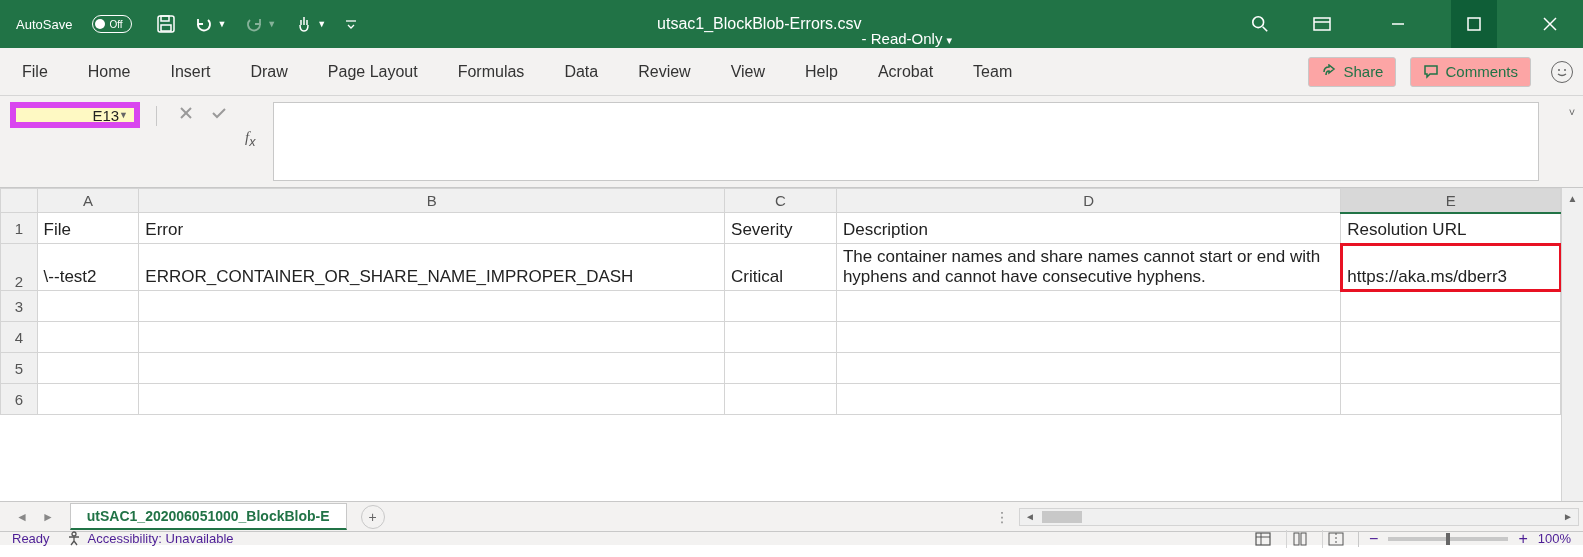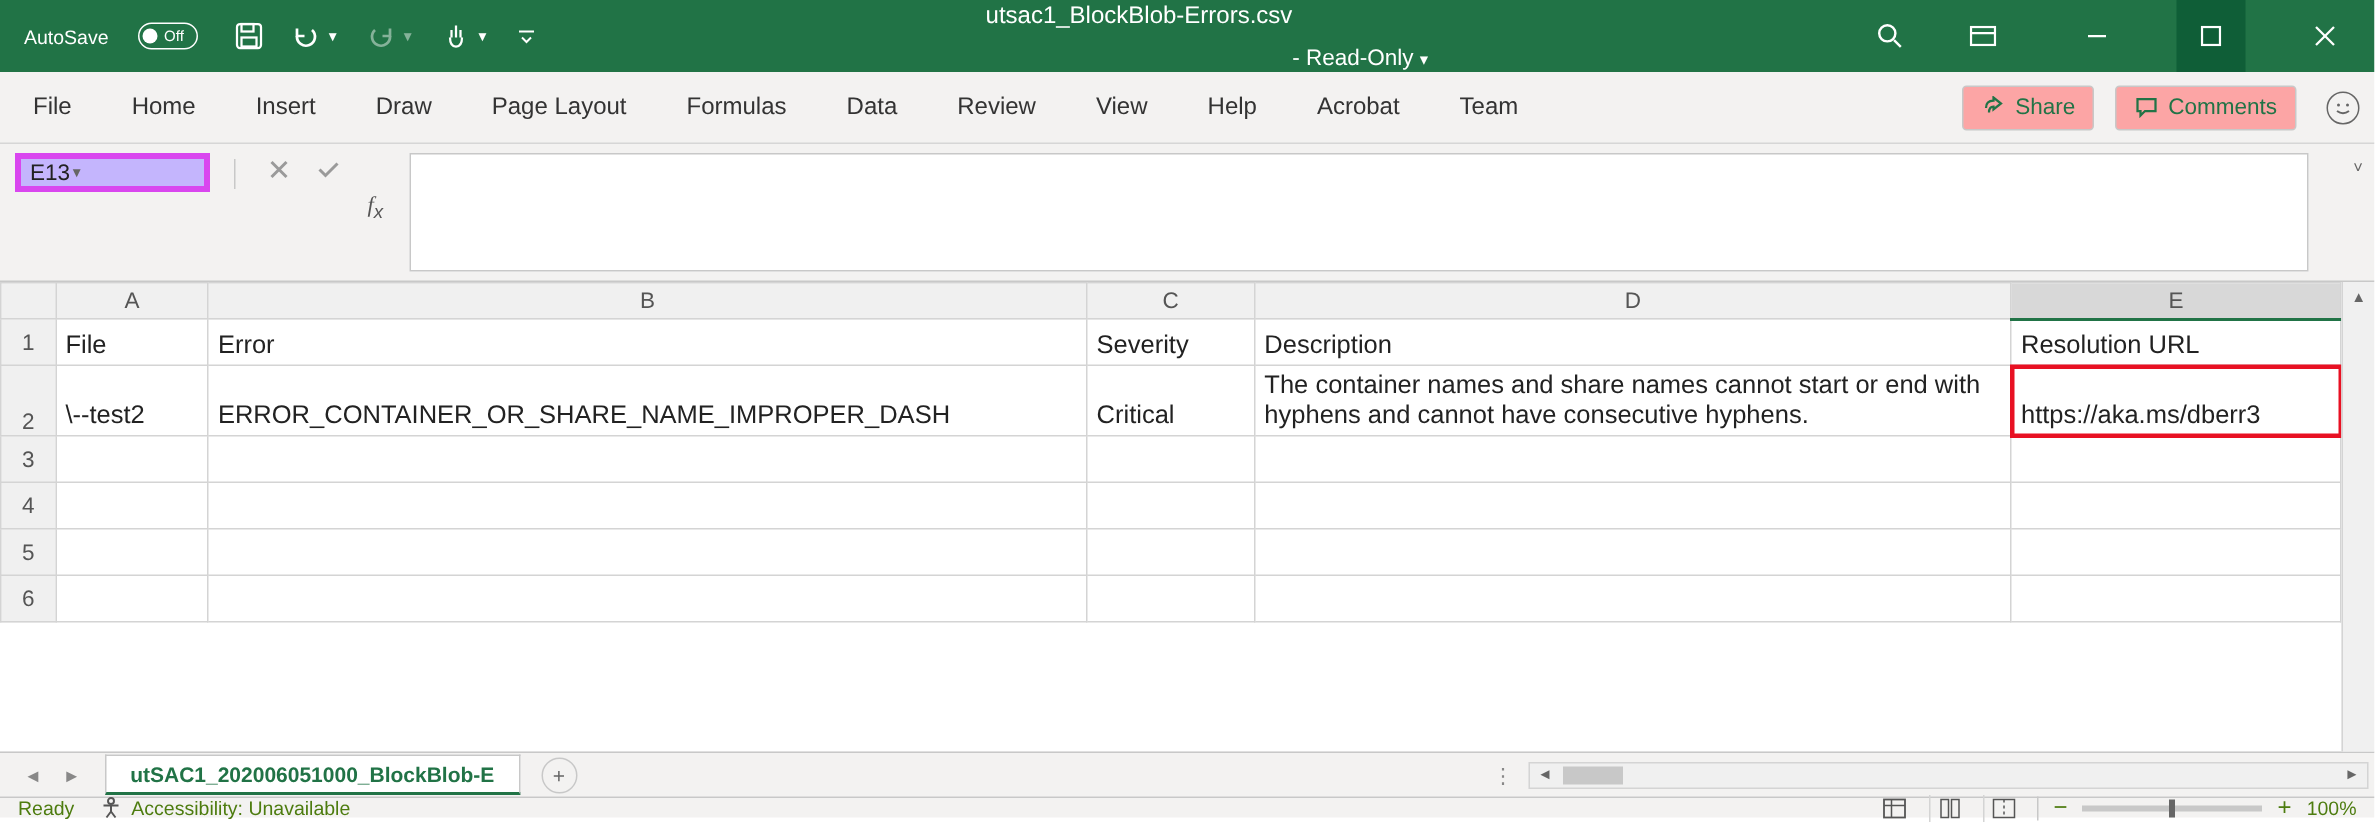--- a/index.html
+++ b/index.html
@@ -7,41 +7,41 @@
 
   
   .titlebar { height: 48px; background: #217346; display: flex; align-items: center; color: #fff; padding: 0 0 0 16px; }
   .autosave { display: flex; align-items: center; gap: 20px; font-size: 13px; }
   .toggle { width: 40px; height: 18px; border: 1.5px solid #fff; border-radius: 9px; display: flex; align-items: center; padding: 0 2px; gap: 4px; font-size: 10px; justify-content: flex-start; }
   .toggle-dot { width: 10px; height: 10px; background: #fff; border-radius: 50%; }
   .qat { display: flex; align-items: center; gap: 18px; margin-left: 24px; }
   .qat-btn { display: flex; align-items: center; color:#fff; }
   .qat-btn.dim { opacity: .45; }
   .caret { font-size: 9px; margin-left: 3px; }
-  .title-center { flex: 1; display: flex; justify-content: center; font-size: 16px; }
+  .title-center { flex: 1; display: flex; justify-content: center; align-items: center; font-size: 16px; }
   .readonly { font-size: 15px; margin-top: 28px; }
   .title-right { display: flex; align-items: center; gap: 30px; padding-right: 10px; }
   .title-right .winbtn { width: 46px; height: 48px; display:flex; align-items:center; justify-content:center; }
   .winbtn.max { background:#0f5e37; }
   .winbtn.close { }
   .search-icon { width:18px; height:18px; }
 
   
   .ribbon { height: 48px; background: #f3f2f1; border-bottom: 1px solid #d6d6d6; display:flex; align-items:center; padding: 0 10px 0 20px; gap: 36px; font-size:16px; color:#333; }
   .ribbon .tab { padding: 4px 2px; }
   .ribbon-right { margin-left:auto; display:flex; align-items:center; gap:14px; }
   .share-btn, .comments-btn { background:#fca5a5; border:1px solid #c8c8c8; border-radius:3px; height:30px; display:flex; align-items:center; gap:6px; padding:0 12px; font-size:15px; }
   .share-btn { color:#217346; }
   .comments-btn { color:#217346; }
   .smiley { width:22px; height:22px; border:1.5px solid #666; border-radius:50%; display:flex; align-items:center; justify-content:center; font-size:12px; color:#666; margin-left:6px; }
 
   
   .fbar { height: 92px; background:#f3f2f1; border-bottom:1px solid #c8c8c8; display:flex; align-items:stretch; }
   .namebox-wrap { display:flex; align-items:flex-start; padding:6px 0 0 10px; }
-  .namebox { width:130px; height:26px; background:#c4b5fd; border:4px solid #d946ef; display:flex; align-items:center; padding:0 6px; font-size:15px; justify-content:flex-start; }
+  .namebox { width:130px; height:26px; background:#fef9c3; border:6px solid #d946ef; display:flex; align-items:center; padding:0 6px; font-size:15px; justify-content:flex-end; }
   .namebox .dd { font-size:9px; color:#666; }
   .fx-controls { display:flex; align-items:flex-start; gap:18px; padding:10px 12px 0 16px; color:#9a9a9a; }
   .fx-controls .divider { width:1px; height:20px; background:#c8c8c8; margin-right:4px; }
   .fx-label { font-style:italic; font-family: "Cambria Math", serif; font-size:15px; color:#555;margin-top:23px; }
   .formula-input { flex:1; background:#fff; border:1px solid #c8c8c8; margin:6px 22px 6px 6px; }
   .fbar-scroll { width:22px; display:flex; align-items:flex-start; justify-content:center; padding-top:10px; color:#666; font-size:11px;}
 
   
   .grid-wrap { position:relative; height: calc(557px - 48px - 48px - 92px - 30px - 26px); display:flex; }
   .grid { flex:1; overflow:hidden; }
@@ -65,21 +65,21 @@
   .sheetnav { display:flex; gap:14px; padding:0 16px; color:#888; font-size:12px; }
   .sheet-tab { background:#fff; border:1px solid #c8c8c8; border-bottom:2px solid #217346; padding:4px 16px; color:#217346; font-weight:600; }
   .add-sheet { width:24px; height:24px; border:1px solid #c8c8c8; border-radius:50%; display:flex; align-items:center; justify-content:center; margin-left:14px; color:#666; }
   .hscroll-area { flex:1; display:flex; align-items:center; justify-content:flex-end; padding-right:4px; gap:0; }
   .hdots { color:#888; letter-spacing:2px; padding:0 8px; }
   .hscroll { display:flex; align-items:center; background:#f0f0f0; border:1px solid #d4d4d4; height:18px; width:560px; }
   .hscroll .harrow { width:20px; text-align:center; font-size:10px; color:#666; }
   .hscroll .hthumb { width:40px; height:12px; background:#c8c8c8; margin-left:2px; }
 
   
-  .statusbar { height:14px; background:#f3f2f1; border-top:1px solid #c8c8c8; display:flex; align-items:center; padding:0 12px; font-size:13px; color:#4d7c0f; gap:16px; }
+  .statusbar { height:14px; background:#f3f2f1; border-top:1px solid #c8c8c8; display:flex; align-items:center; padding:0 12px; font-size:13px; color:#4c1d95; gap:16px; }
   .statusbar .right { margin-left:auto; display:flex; align-items:center; gap:10px; }
   .view-btn { width:26px; height:18px; display:flex; align-items:center; justify-content:center; color:#555; border-left:1px solid #d4d4d4; }
   .view-btn.first { border-left:none; }
   .zoom-slider { width:120px; height:4px; background:#c8c8c8; position:relative; }
   .zoom-slider .zthumb { position:absolute; left:58px; top:-4px; width:4px; height:12px; background:#666; }
   .divider-v { width:1px; height:16px; background:#c8c8c8; }
 
   svg { display:block; }
 </style>
 </head>

